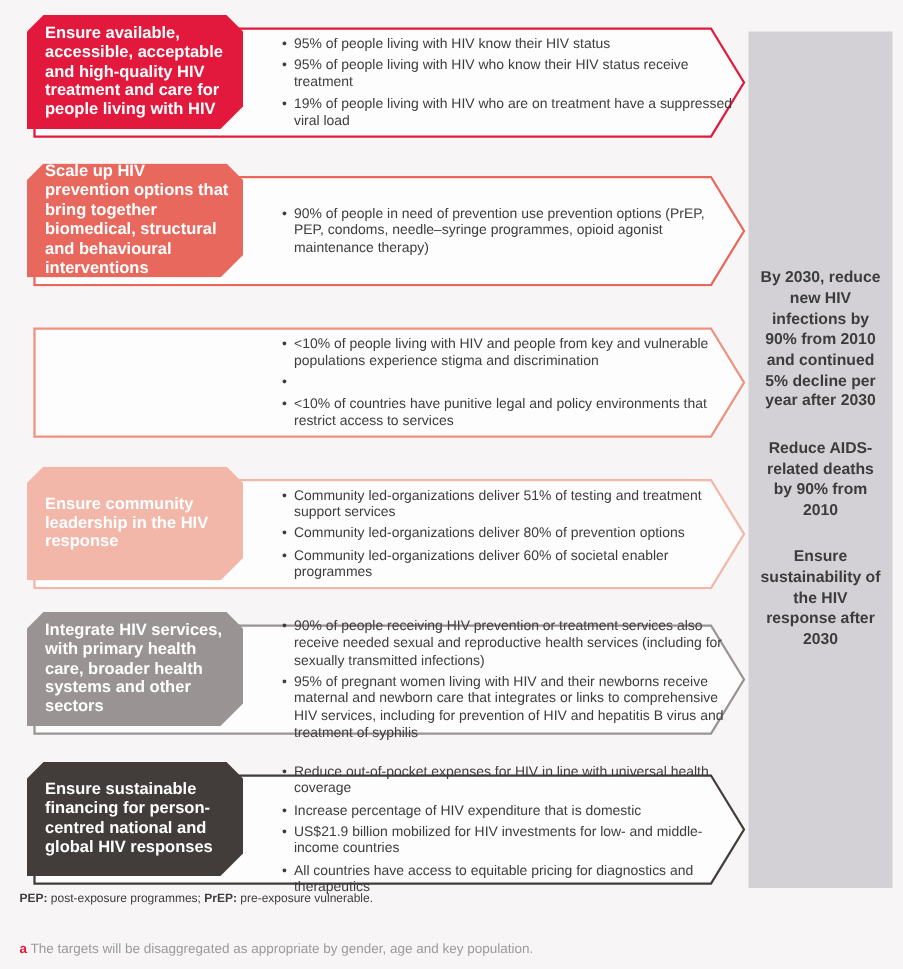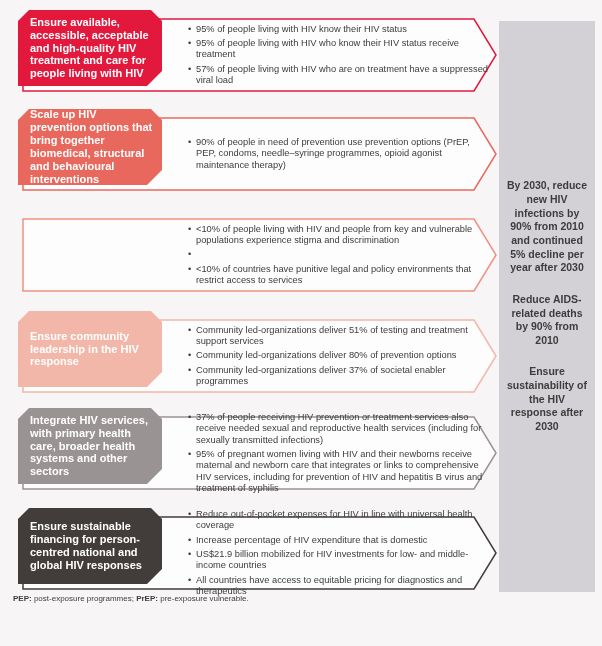--- a/index.html
+++ b/index.html
@@ -136,21 +136,21 @@
       <div class="bullet">
           <span class="dot">•</span>
           <span>95% of people living with HIV know their HIV status</span>
         </div>
       <div class="bullet">
           <span class="dot">•</span>
           <span>95% of people living with HIV who know their HIV status receive treatment</span>
         </div>
       <div class="bullet">
           <span class="dot">•</span>
-          <span>57% of people living with HIV who are on treatment have a suppressed viral load</span>
+          <span>19% of people living with HIV who are on treatment have a suppressed viral load</span>
         </div>
     </div>
     <div class="row-label">Ensure available, accessible, acceptable and high-quality HIV treatment and care for people living with HIV</div>
   </div>
 
   <div class="row row-2" style="--accent: #e8685d;">
     <svg class="arrow-svg" viewBox="0 0 475 74" preserveAspectRatio="none">
       <polygon points="1,1 452,1 474,37 452,73 1,73"></polygon>
     </svg>
     <div class="bullets">
@@ -189,34 +189,34 @@
       <div class="bullet">
           <span class="dot">•</span>
           <span>Community led-organizations deliver 51% of testing and treatment support services</span>
         </div>
       <div class="bullet">
           <span class="dot">•</span>
           <span>Community led-organizations deliver 80% of prevention options</span>
         </div>
       <div class="bullet">
           <span class="dot">•</span>
-          <span>Community led-organizations deliver 37% of societal enabler programmes</span>
+          <span>Community led-organizations deliver 60% of societal enabler programmes</span>
         </div>
     </div>
     <div class="row-label">Ensure community leadership in the HIV response</div>
   </div>
 
   <div class="row row-5" style="--accent: #9a9393;">
     <svg class="arrow-svg" viewBox="0 0 475 74" preserveAspectRatio="none">
       <polygon points="1,1 452,1 474,37 452,73 1,73"></polygon>
     </svg>
     <div class="bullets">
       <div class="bullet">
           <span class="dot">•</span>
-          <span>37% of people receiving HIV prevention or treatment services also receive needed sexual and reproductive health services (including for sexually transmitted infections)</span>
+          <span>90% of people receiving HIV prevention or treatment services also receive needed sexual and reproductive health services (including for sexually transmitted infections)</span>
         </div>
       <div class="bullet">
           <span class="dot">•</span>
           <span>95% of pregnant women living with HIV and their newborns receive maternal and newborn care that integrates or links to comprehensive HIV services, including for prevention of HIV and hepatitis B virus and treatment of syphilis</span>
         </div>
     </div>
     <div class="row-label">Integrate HIV services, with primary health care, broader health systems and other sectors</div>
   </div>
 
   <div class="row row-6" style="--accent: #423c3b;">
@@ -245,14 +245,15 @@
   </div>
 
   <div class="sidebar" style="background: rgb(211, 209, 213);">
     <div>By 2030, reduce new HIV infections by 90% from 2010 and continued 5% decline per year after 2030</div>
     <div>Reduce AIDS-related deaths by 90% from 2010</div>
     <div>Ensure sustainability of the HIV response after 2030</div>
   </div>
 
   <div class="fn-abbrev"><span class="fn-b">PEP:</span><span> post-exposure programmes; </span><span class="fn-b">PrEP:</span><span> pre-exposure vulnerable.</span></div>
 
+  <div class="fn-note"><span class="marker">a</span><span> The targets will be disaggregated as appropriate by gender, age and key population.</span></div>
 
 </div>
 
 </body></html>

